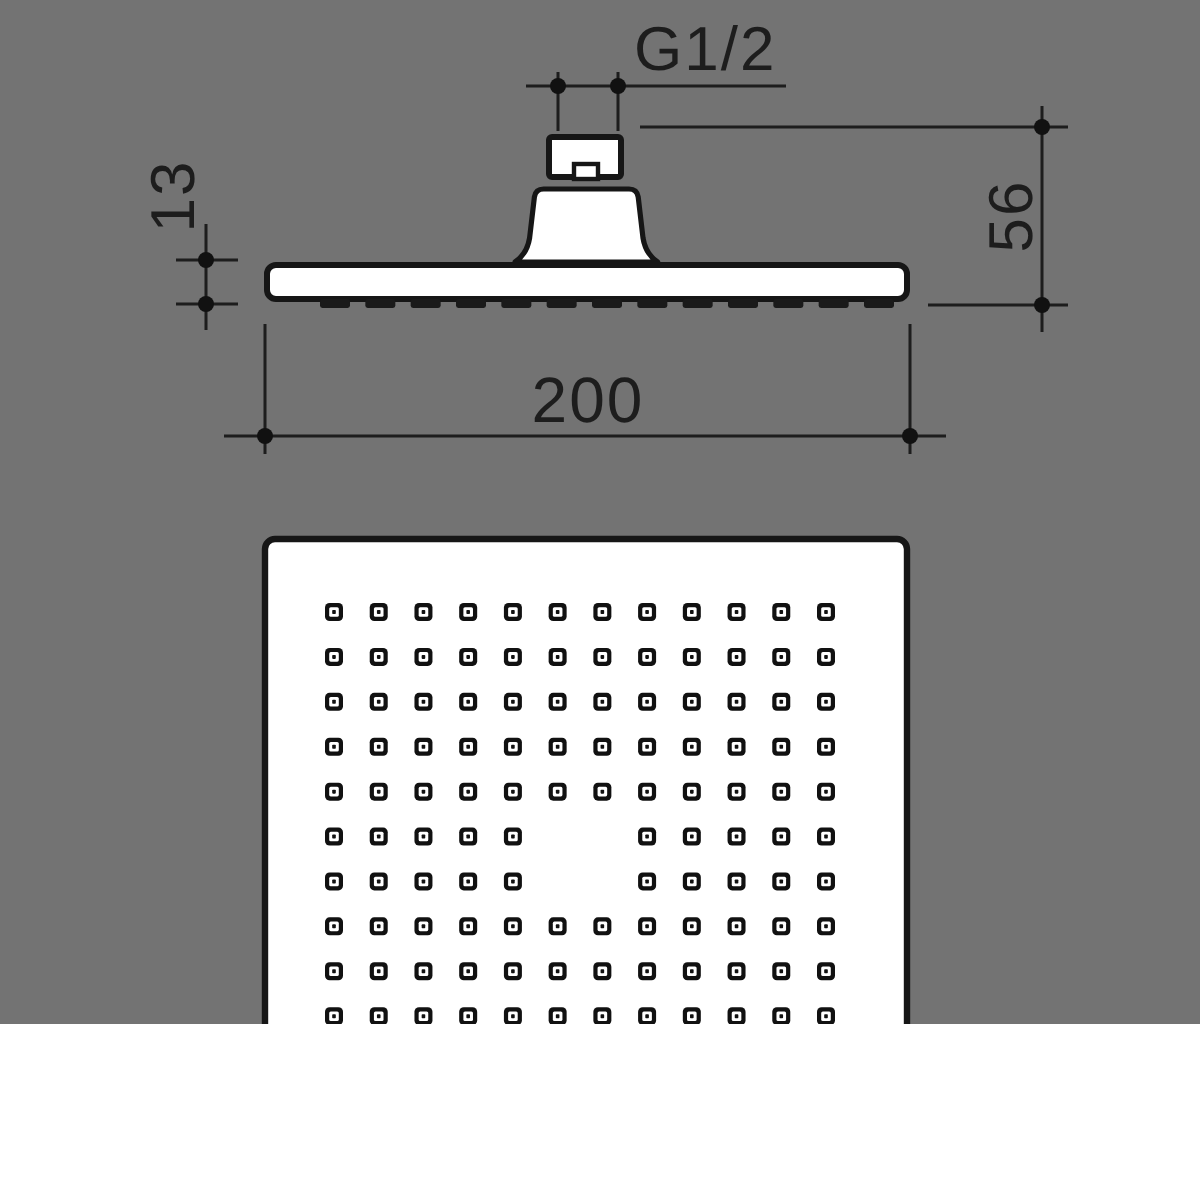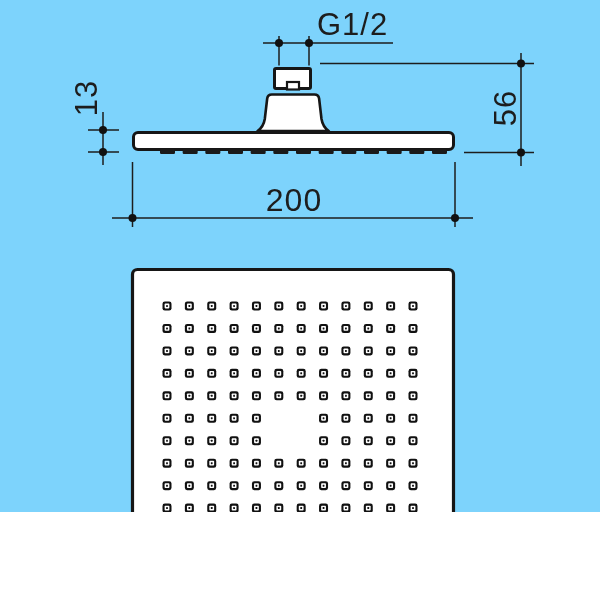--- a/index.html
+++ b/index.html
@@ -1,19 +1,19 @@
 <!DOCTYPE html>
 <html><head>
 <meta charset="utf-8">
 <style>
   html,body{margin:0;padding:0;background:#fff;}
   .canvas{
     position:relative;
     width:600px;height:512px;
-    background:#7dd3fc;
+    background:#737373;
     font-family:"Liberation Sans", sans-serif;
     overflow:hidden;
   }
   svg{display:block;}
   text{
     fill:#1d1d1d;
     font-family:"Liberation Sans", sans-serif;
     letter-spacing:1px;
   }
   .dim-text{font-size:31px;}

